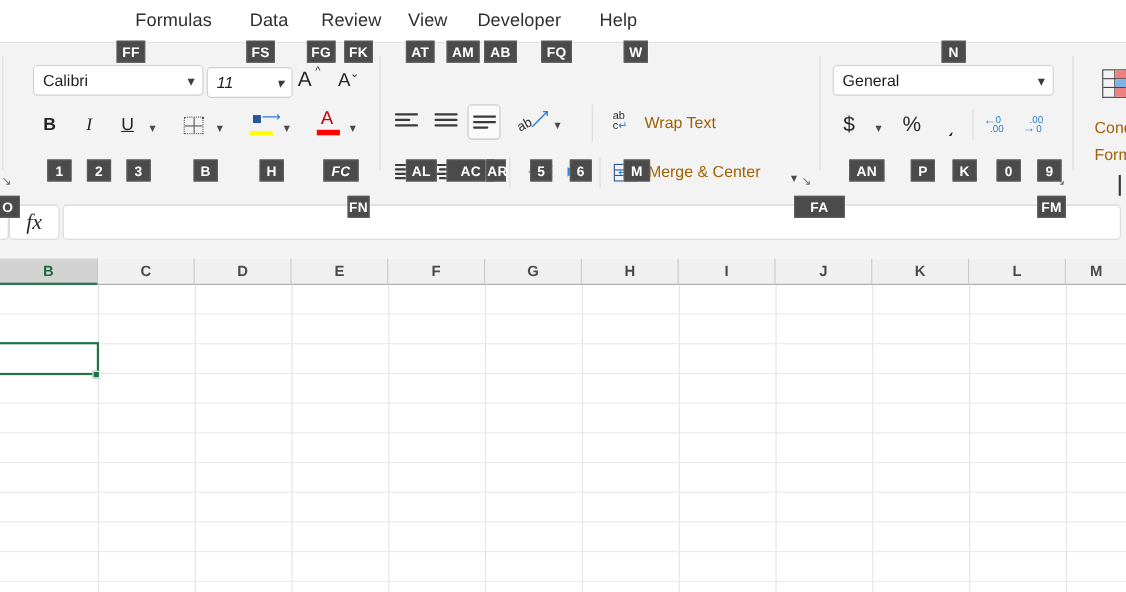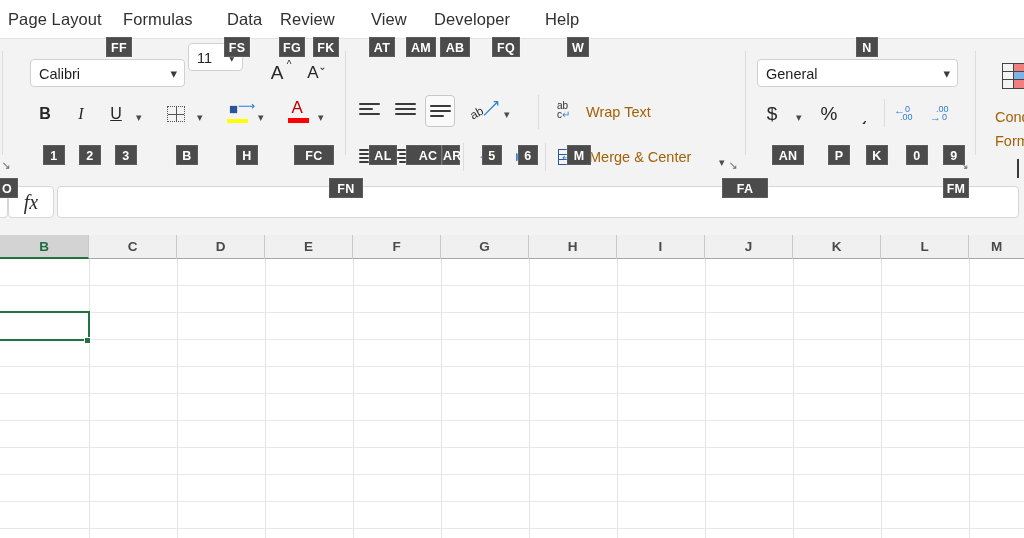--- a/index.html
+++ b/index.html
@@ -145,43 +145,42 @@
     position: absolute; width: 7px; height: 7px; background: #217346;
     border: 1px solid #ffffff;
   }
 </style>
 </head>
 <body>
 
 <div id="app">
 
   <div class="tabstrip">
-    <div class="tab" style="left:8px">Page Layout</div>
     <div class="tab" style="left:123px">Formulas</div>
     <div class="tab" style="left:227px">Data</div>
-    <div class="tab" style="left:280px">Review</div>
+    <div class="tab" style="left:292px">Review</div>
     <div class="tab" style="left:371px">View</div>
     <div class="tab" style="left:434px">Developer</div>
     <div class="tab" style="left:545px">Help</div>
   </div>
 
   <div class="ribbon">
     <div class="ribbon-inner">
 
       <div class="grp-sep" style="left:2px"></div>
       <div class="grp-sep" style="left:345px"></div>
       <div class="grp-sep" style="left:745px"></div>
       <div class="grp-sep" style="left:975px"></div>
 
       <div class="combo" style="left:30px; top:20px; width:155px;">
         <span class="txt">Calibri</span>
         <span class="chev">▾</span>
       </div>
 
-      <div class="combo" style="left:188px; top:4px; width:55px;">
+      <div class="combo" style="left:188px; top:22px; width:78px;font-style:italic;">
         <span class="txt">11</span>
         <span class="chev">▾</span>
       </div>
 
       <div class="btn" style="left:263px; top:20px; width:28px; height:28px;">
         <span style="position:relative;font-size:19px;">A<span style="position:absolute;top:-3px;right:-8px;font-size:10px;">^</span></span>
       </div>
       <div class="btn" style="left:299px; top:20px; width:28px; height:28px;">
         <span style="position:relative;font-size:17px;">A<span style="position:absolute;top:-2px;right:-8px;font-size:10px;">⌄</span></span>
       </div>
@@ -428,34 +427,34 @@
     <div class="keytip" style="left:440px; top:37px; width:30px;">AB</div>
     <div class="keytip" style="left:492px; top:37px; width:28px;">FQ</div>
     <div class="keytip" style="left:567px; top:37px; width:22px;">W</div>
     <div class="keytip" style="left:856px; top:37px; width:22px;">N</div>
 
     <div class="keytip" style="left:43px;  top:145px; width:22px;">1</div>
     <div class="keytip" style="left:79px;  top:145px; width:22px;">2</div>
     <div class="keytip" style="left:115px; top:145px; width:22px;">3</div>
     <div class="keytip" style="left:176px; top:145px; width:22px;">B</div>
     <div class="keytip" style="left:236px; top:145px; width:22px;">H</div>
-    <div class="keytip" style="left:294px; top:145px; width:40px;">FC</div>
+    <div class="keytip" style="left:294px; top:145px; width:32px;font-style:italic;">FC</div>
 
     <div class="keytip" style="left:369px; top:145px; width:28px;">AL</div>
     <div class="keytip" style="left:406px; top:145px; width:44px;">AC</div>
     <div class="keytip" style="left:442px; top:145px; width:18px;">AR</div>
     <div class="keytip" style="left:482px; top:145px; width:20px;">5</div>
     <div class="keytip" style="left:518px; top:145px; width:20px;">6</div>
     <div class="keytip" style="left:567px; top:145px; width:24px;">M</div>
 
     <div class="keytip" style="left:772px; top:145px; width:32px;">AN</div>
     <div class="keytip" style="left:828px; top:145px; width:22px;">P</div>
     <div class="keytip" style="left:866px; top:145px; width:22px;">K</div>
     <div class="keytip" style="left:906px; top:145px; width:22px;">0</div>
     <div class="keytip" style="left:943px; top:145px; width:22px;">9</div>
 
     <div class="keytip" style="left:-4px;  top:178px; width:22px;">O</div>
-    <div class="keytip" style="left:329px; top:178px; width:34px;">FN</div>
+    <div class="keytip" style="left:316px; top:178px; width:20px;">FN</div>
     <div class="keytip" style="left:722px; top:178px; width:46px;">FA</div>
     <div class="keytip" style="left:943px; top:178px; width:26px;">FM</div>
   </div>
 
 </div>
 
 </body></html>

